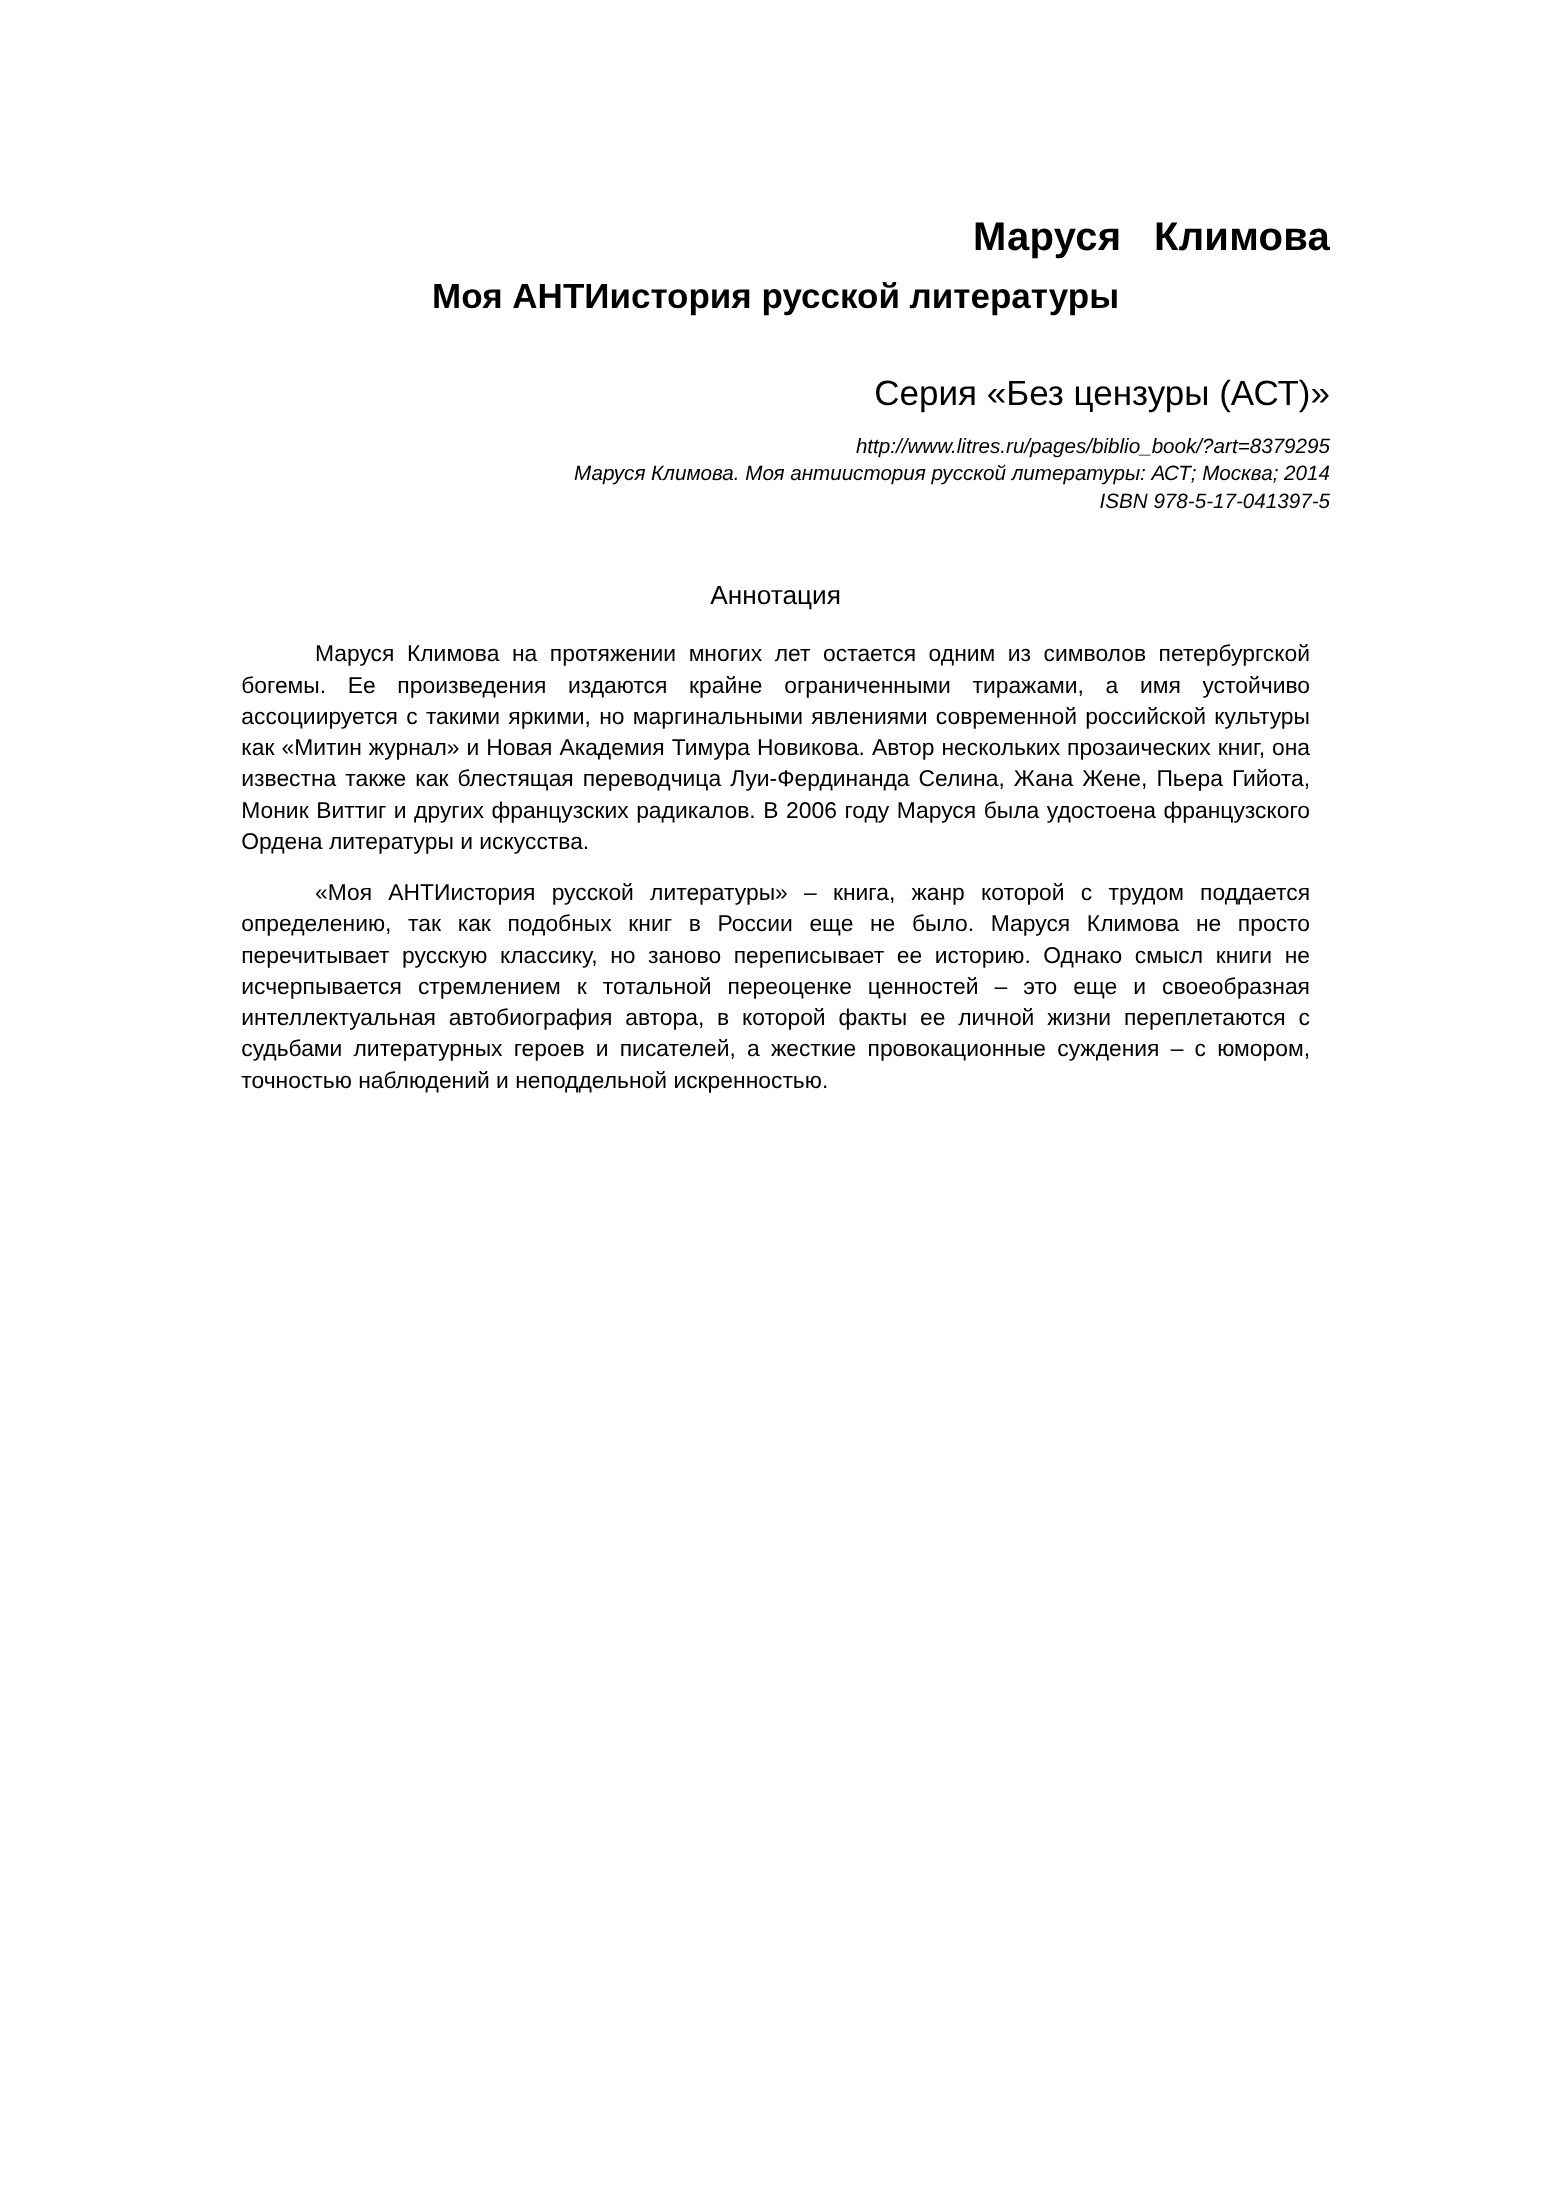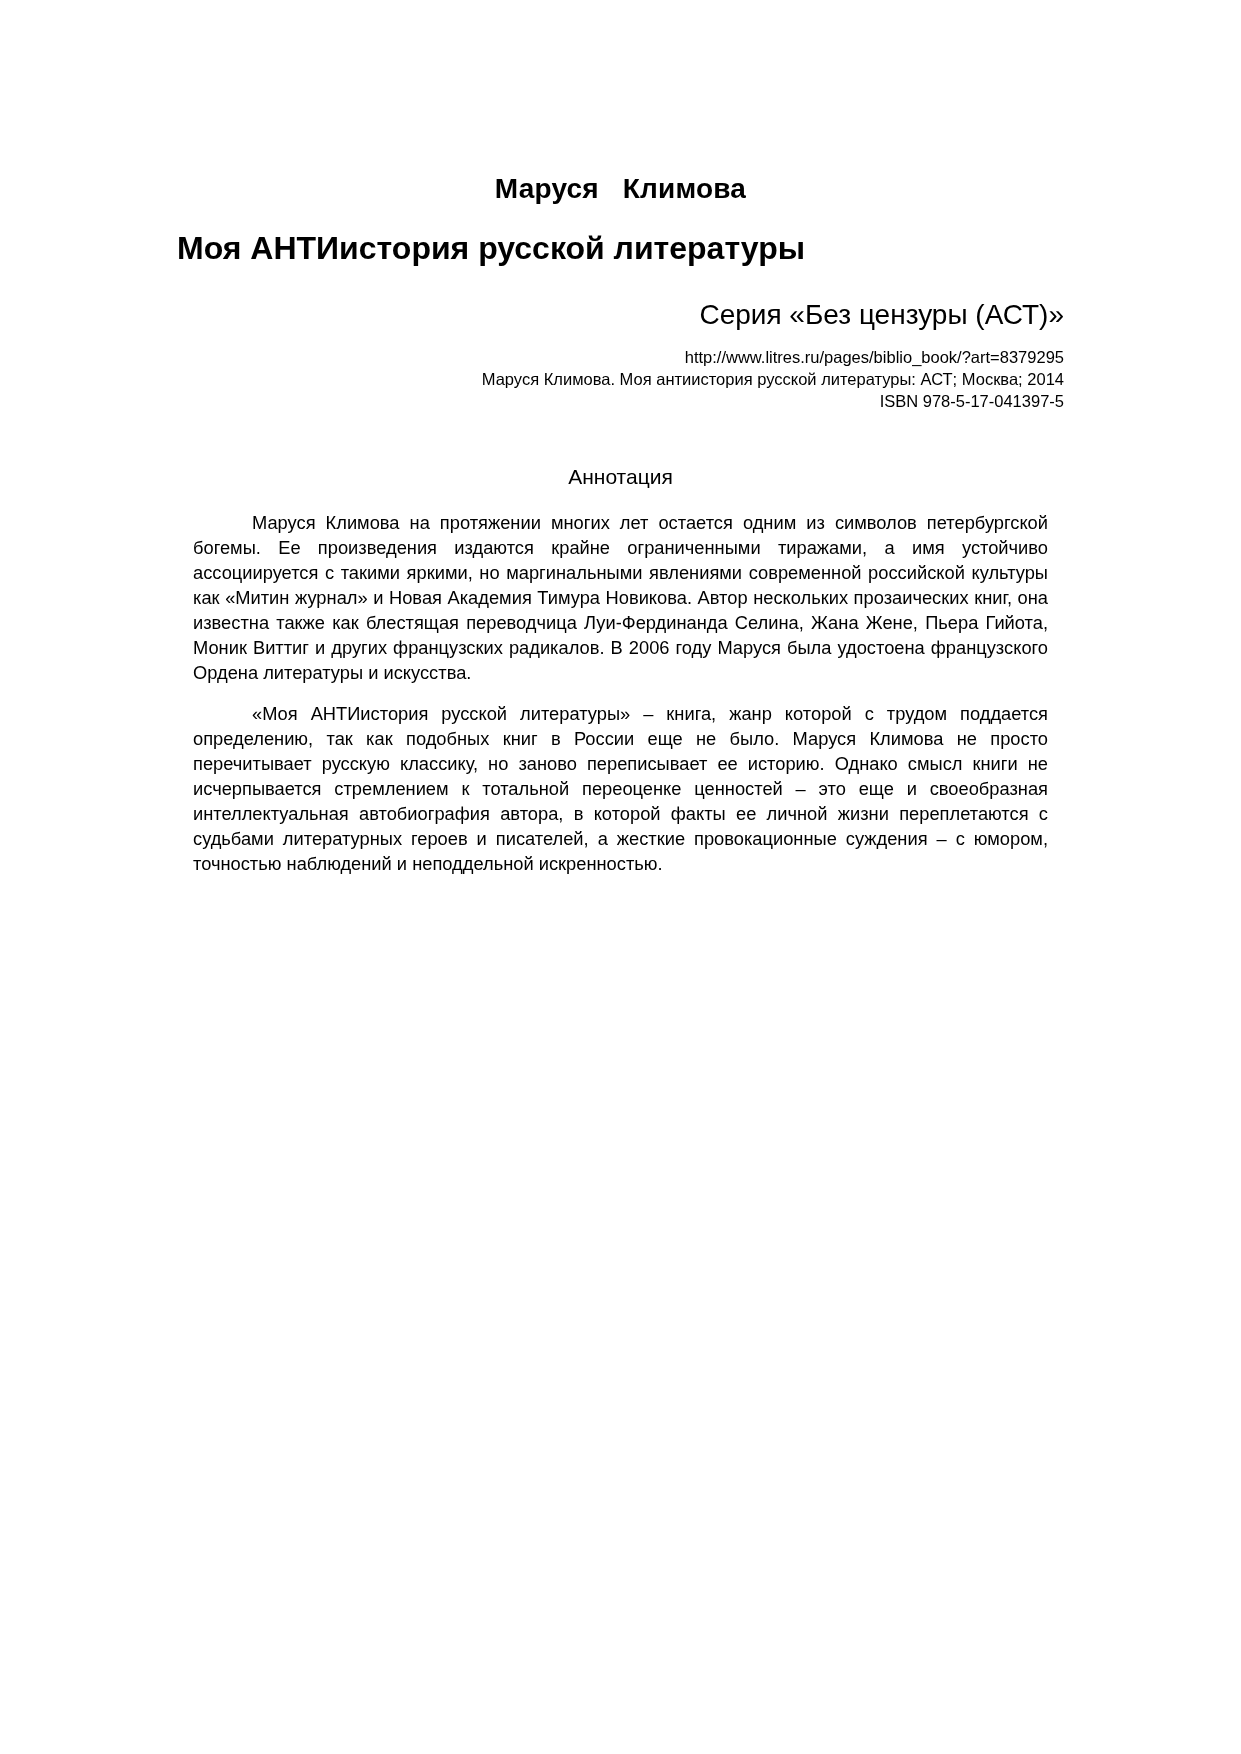--- a/index.html
+++ b/index.html
@@ -19,52 +19,54 @@
       position: absolute;
       left: 177px;
       top: 0;
       width: 887px;
     }
     .author {
       position: absolute;
       left: 0;
       top: 174px;
       width: 887px;
-      text-align: center;
+      text-align: right;
       font-weight: bold;
-      font-size: 28px;
+      font-size: 32px;
       line-height: 30px;
       letter-spacing: 0.2px;
       word-spacing: 4px;
     }
     .title {
       position: absolute;
       left: 0;
-      top: 228px;
+      top: 217px;
       width: 887px;
+      text-align: center;
       font-weight: bold;
-      font-size: 32px;
+      font-size: 28px;
       line-height: 40px;
     }
     .series {
       position: absolute;
       left: 0;
       top: 254px;
       width: 887px;
       text-align: right;
       font-size: 28px;
       line-height: 34px;
       margin-top: 44px;
     }
     .meta {
       position: absolute;
       left: 0;
       top: 346px;
       width: 887px;
       text-align: right;
+      font-style: italic;
       font-size: 16.5px;
       line-height: 22px;
     }
     .meta div { white-space: nowrap; }
     .annotation-heading {
       position: absolute;
       left: 0;
       top: 464px;
       width: 887px;
       text-align: center;

